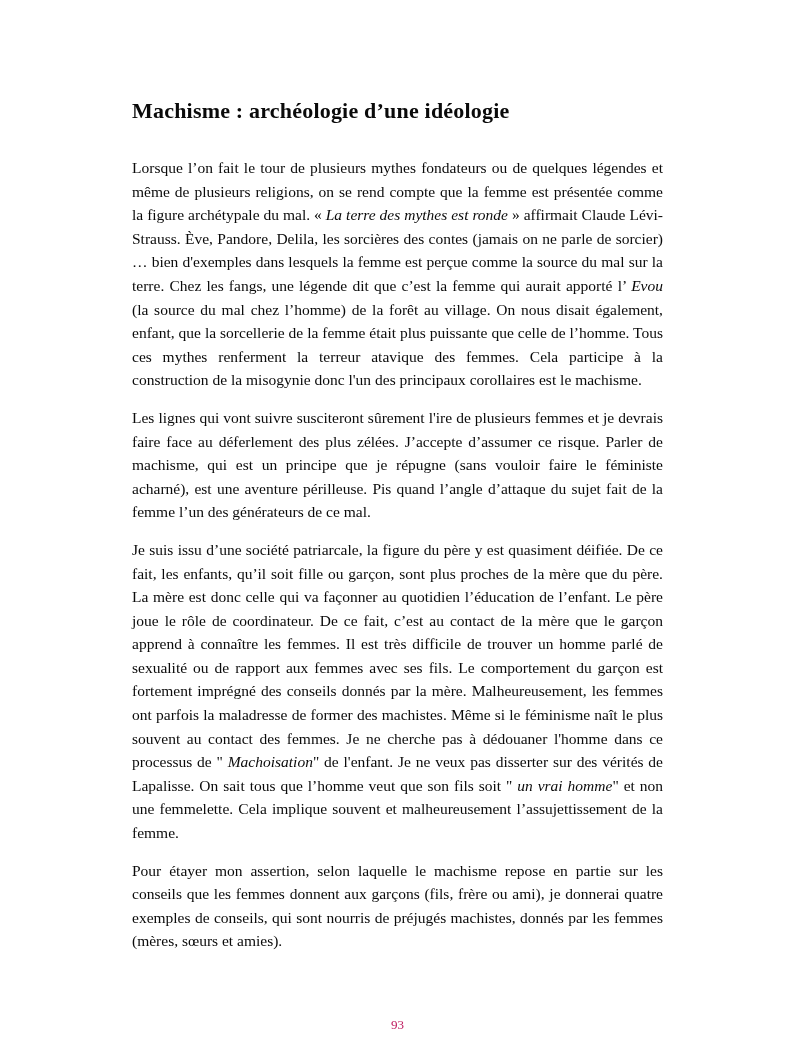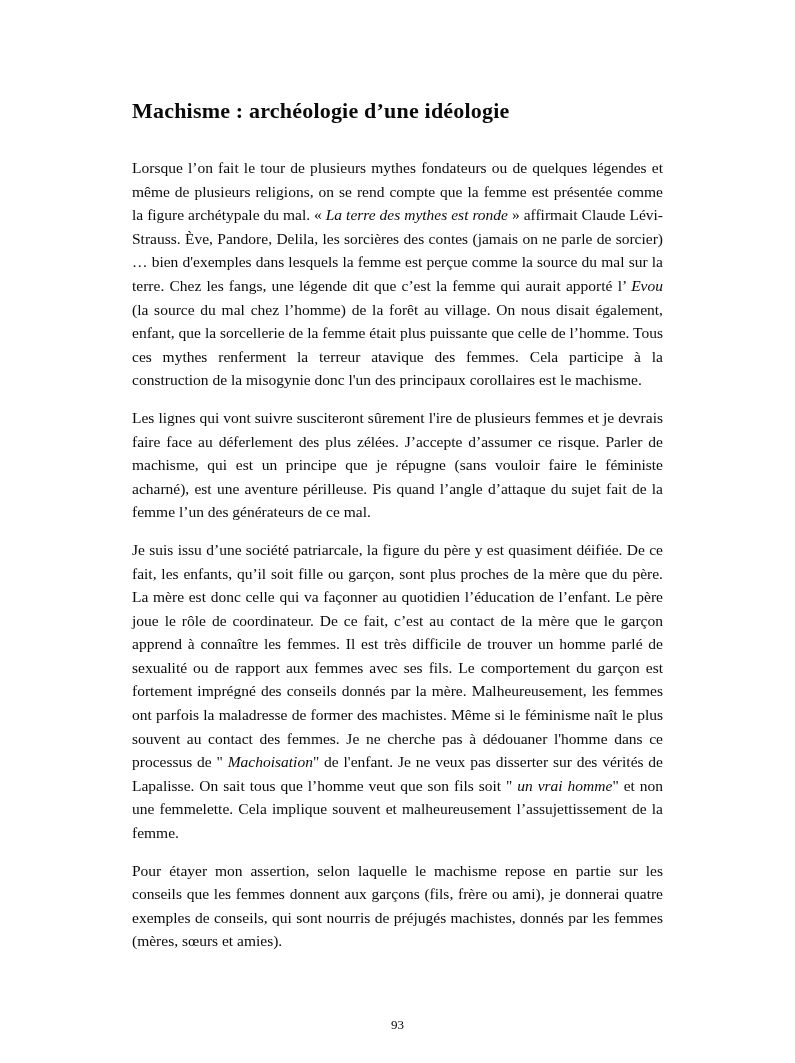--- a/index.html
+++ b/index.html
@@ -35,21 +35,21 @@
     font-style: italic;
     margin-top: 34px;
   }
   .page-number {
     position: absolute;
     left: 0;
     bottom: 30px;
     width: 100%;
     text-align: center;
     font-size: 13px;
-    color: #000000;
+    color: #be185d;
   }
 </style>
 </head>
 <body>
 
 <div class="page">
   <h1 class="doc-title">Machisme : archéologie d’une idéologie</h1>
   <div>
       <p class="para"><span>Lorsque l’on fait le tour de plusieurs mythes fondateurs ou de quelques légendes et même de plusieurs religions, on se rend compte que la femme est présentée comme la figure archétypale du mal. « </span><span class="em">La terre des mythes est ronde</span><span> » affirmait Claude Lévi-Strauss. Ève, Pandore, Delila, les sorcières des contes (jamais on ne parle de sorcier) … bien d'exemples dans lesquels la femme est perçue comme la source du mal sur la terre. Chez les fangs, une légende dit que c’est la femme qui aurait apporté l’ </span><span class="em">Evou</span><span> (la source du mal chez l’homme) de la forêt au village. On nous disait également, enfant, que la sorcellerie de la femme était plus puissante que celle de l’homme. Tous ces mythes renferment la terreur atavique des femmes. Cela participe à la construction de la misogynie donc l'un des principaux corollaires est le machisme.</span></p>
       <p class="para"><span>Les lignes qui vont suivre susciteront sûrement l'ire de plusieurs femmes et je devrais faire face au déferlement des plus zélées. J’accepte d’assumer ce risque. Parler de machisme, qui est un principe que je répugne (sans vouloir faire le féministe acharné), est une aventure périlleuse. Pis quand l’angle d’attaque du sujet fait de la femme l’un des générateurs de ce mal.</span></p>

